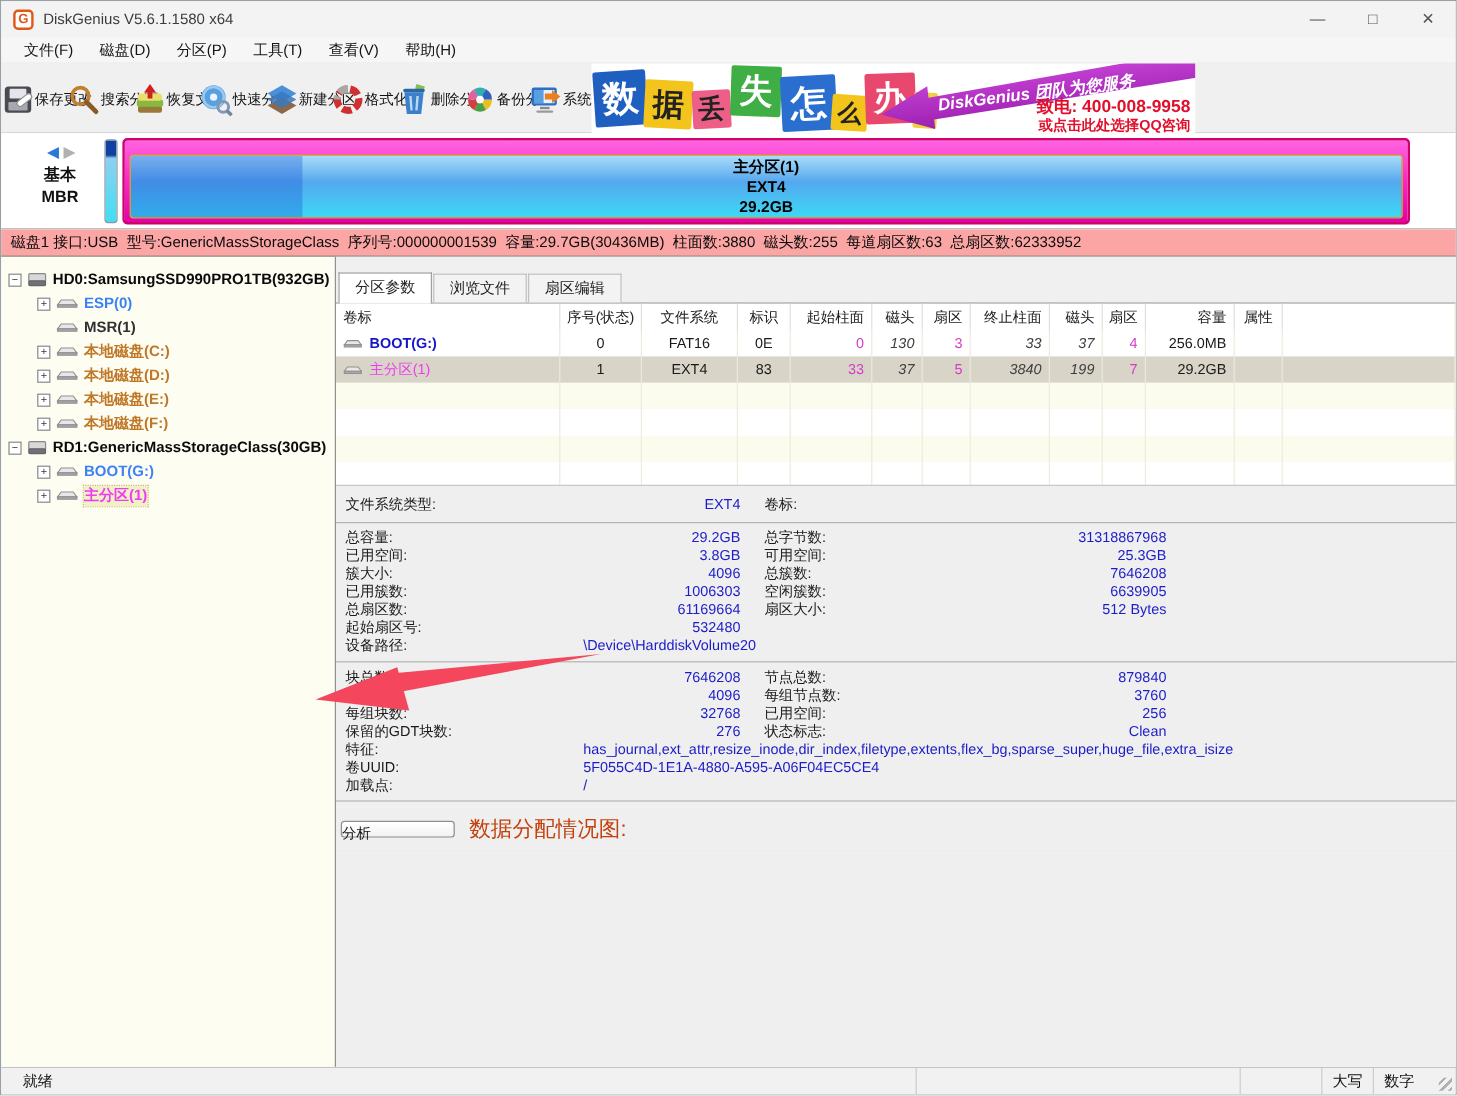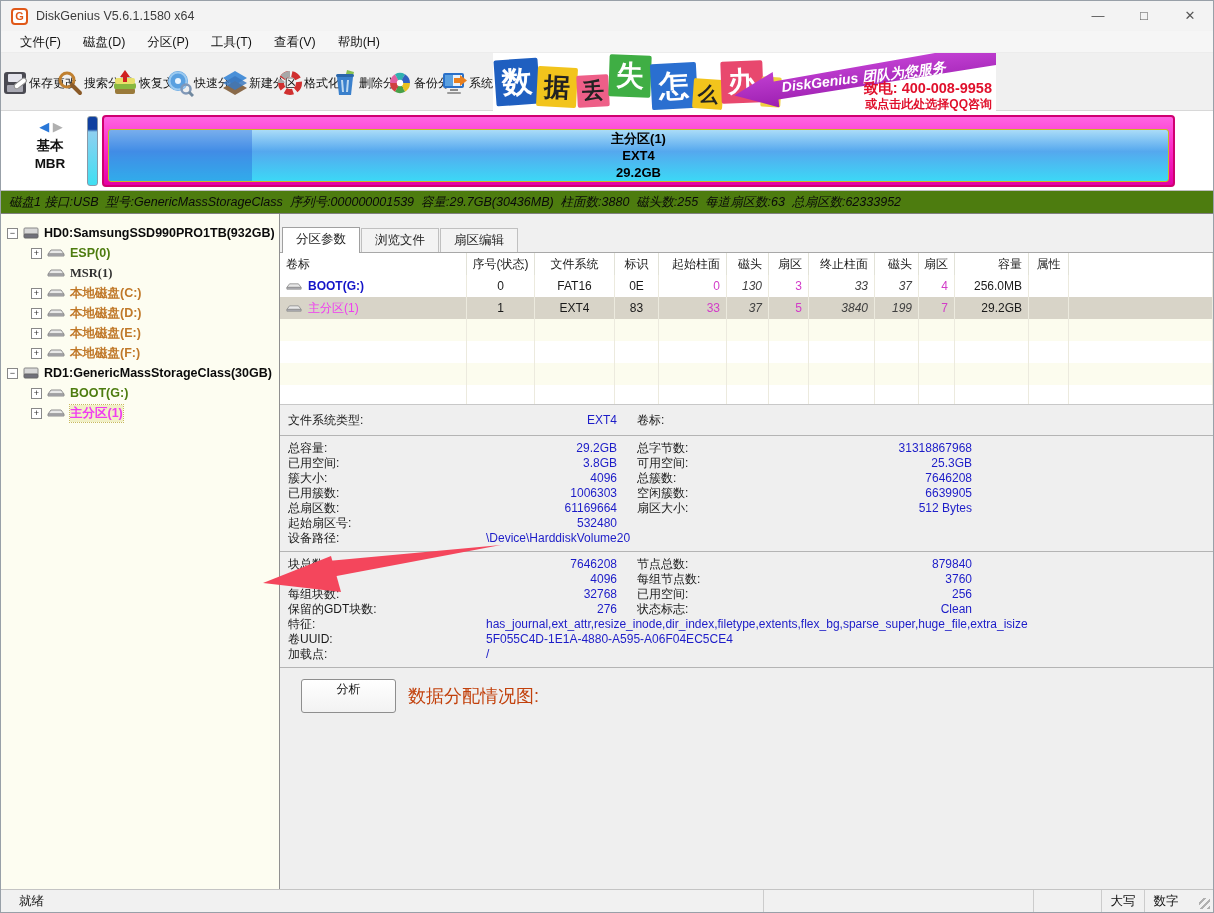--- a/index.html
+++ b/index.html
@@ -42,33 +42,33 @@
   .ov-nav { position:absolute; left:28px; top:8px; width:44px; text-align:center; font-size:13px; }
   .ov-nav .back { color:#2a78d8; } .ov-nav .fwd { color:#b0b0b0; }
   .ov-mode { position:absolute; left:16px; top:26px; width:66px; text-align:center; font-weight:bold; font-size:13.5px; color:#111; line-height:18px; }
   .legend-strip { position:absolute; left:86px; top:5px; width:11px; height:70px; border:1px solid #8898a8; border-radius:3px; background:linear-gradient(180deg,#1040a0 0%,#1040a0 18%,#8ed0f0 22%,#40dff2 100%); }
   .disk-bar { position:absolute; left:101px; top:4px; width:1073px; height:72px; background:linear-gradient(180deg,#ff64e2 0%,#fb2cc8 45%,#e400a6 100%); border:2px solid #cf0070; border-radius:4px; }
   .part-block { position:absolute; left:4px; right:4px; top:12px; bottom:3px; border:1px solid #c8b820; border-radius:3px; background:linear-gradient(180deg,#aadcf8 0%,#55a8ee 42%,#3cd8f6 100%); overflow:hidden; }
   .part-used { position:absolute; left:0; top:0; bottom:0; width:13.5%; background:rgba(30,90,215,0.35); }
   .part-text { position:absolute; inset:0; display:flex; flex-direction:column; align-items:center; justify-content:center; font-weight:bold; color:#000; font-size:13px; line-height:17px; z-index:2; }
 
   
-  .diskinfo { height:23px; background:#4d7c0f; border-bottom:1px solid #808080; line-height:22px; padding-left:8px; font-size:12.5px; color:#0a0a0a; white-space:pre; flex:0 0 auto;font-style:italic; }
+  .diskinfo { height:23px; background:#fca5a5; border-bottom:1px solid #808080; line-height:22px; padding-left:8px; font-size:12.5px; color:#0a0a0a; white-space:pre; flex:0 0 auto; }
 
   
   .main { flex:1; display:flex; position:relative; min-height:0; }
 
   .tree { width:279px; background:#fdfdf1; border-right:1px solid #909090; padding-top:9px; overflow:hidden; flex:0 0 auto; }
   .tree-item { height:20px; display:flex; align-items:center; white-space:nowrap; overflow:hidden; }
   .tree-item.root { padding-left:6px; } .tree-item.child { padding-left:30px; }
   .expander { width:11px; height:11px; border:1px solid #888; background:#fff; font-size:9px; line-height:9px; text-align:center; color:#333; margin-right:5px; flex:0 0 auto; }
   .expander.blank { visibility:hidden; }
   .t-ic { margin-right:5px; flex:0 0 auto; display:flex; }
   .t-label { font-weight:bold; font-size:12.5px; }
-  .lbl-black { color:#0a0a0a; } .lbl-blue { color:#4d7c0f; } .lbl-gray { color:#303030;font-family:Liberation Serif, serif; }
+  .lbl-black { color:#0a0a0a; } .lbl-blue { color:#3b82f6; } .lbl-gray { color:#303030; }
   .lbl-orange { color:#c07828; } .lbl-magenta { color:#f03cf0; }
   .lbl-selected { background:#f1f0c6; outline:1px dotted #c8b860; }
 
   .rightpanel { flex:1; display:flex; flex-direction:column; background:#fff; min-width:0; }
   .tabstrip { height:39px; background:#f0f0f0; border-bottom:1px solid #a8a8a8; display:flex; align-items:flex-end; padding-left:2px; flex:0 0 auto; }
   .tab { font-size:12.5px; padding:3px 13px; border:1px solid #c0c0c0; border-bottom:none; background:#f3f3f3; color:#222; margin-right:1px; }
   .tab.active { background:#fff; border-color:#a0a0a0; margin-bottom:-1px; padding-bottom:5px; font-weight:normal; }
 
   
   .ptable { flex:0 0 auto; }
@@ -89,21 +89,21 @@
 
   
   .details { background:#efefef; border-top:1px solid #c8c8c8; padding:5px 0 0 0; flex:0 0 auto; font-size:12px; }
   .drow { display:flex; line-height:15px; padding-left:8px; }
   .dl { width:198px; color:#1a1a1a; } .dv { width:131px; text-align:right; color:#1c1cc8; }
   .drl { margin-left:20px; width:180px; color:#1a1a1a; } .drv { width:155px; text-align:right; color:#1c1cc8; }
   .dlong { color:#1c1cc8; white-space:nowrap; }
   .dsep { border-top:1px solid #b4b4b4; margin:5px 0; }
   .fsrow { line-height:20px; }
   .analysis-row { display:flex; align-items:center; background:#efefef; padding:6px 0 8px 4px; flex:0 0 auto; }
-  .analyze-btn { width:95px; height:34px; background:linear-gradient(180deg,#ffffff,#f2f2f2); border:1px solid #8e8e8e; border-radius:3px; font-size:12px; text-align:center; line-height:19px; color:#111;margin-left:17px; }
+  .analyze-btn { width:95px; height:14px; background:linear-gradient(180deg,#ffffff,#f2f2f2); border:1px solid #8e8e8e; border-radius:3px; font-size:12px; line-height:19px; color:#111; }
   .alloc-caption { margin-left:12px; color:#c2410c; font-size:18px; }
   .details-fill { flex:1; background:#efefef; }
 
   
   .statusbar { height:23px; background:#f1f1f1; border-top:1px solid #c4c4c4; display:flex; align-items:center; font-size:12.5px; flex:0 0 auto; }
   .sb-ready { flex:1; padding-left:18px; color:#111; }
   .sb-seg1 { width:270px; height:100%; border-left:1px solid #cccccc; }
   .sb-seg2 { width:68px; height:100%; border-left:1px solid #cccccc; }
   .sb-cell { width:43px; height:100%; border-left:1px solid #cccccc; display:flex; align-items:center; justify-content:center; color:#111; }
   .sb-grip { width:26px; height:100%; position:relative; }

